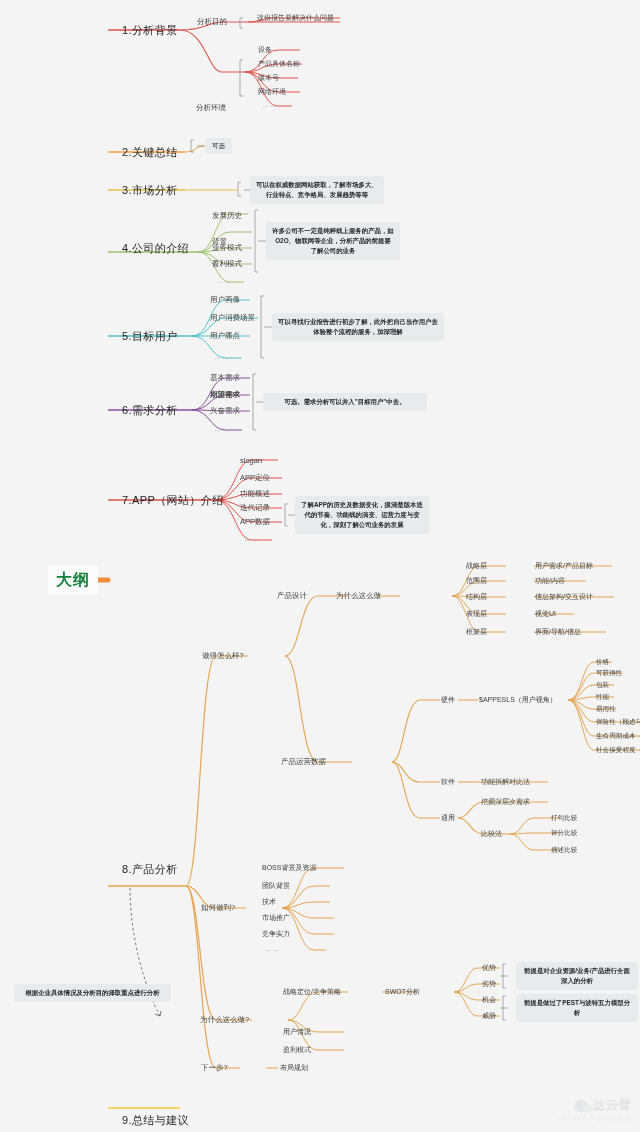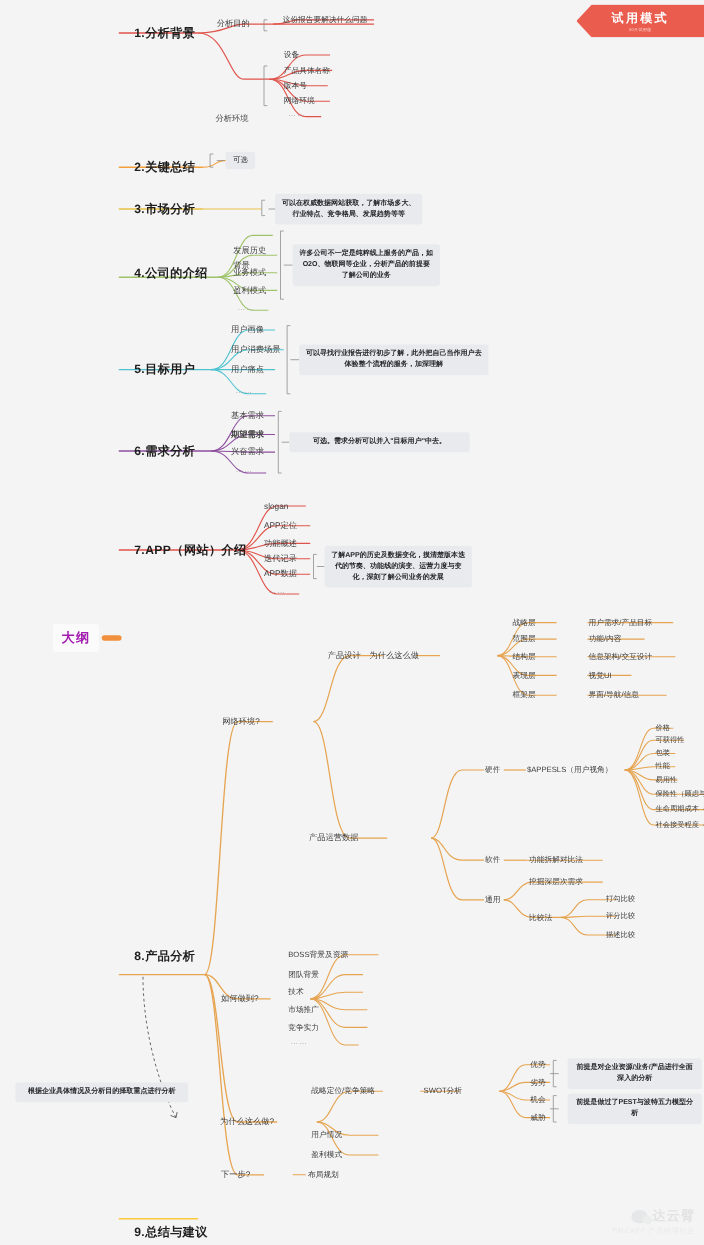--- a/index.html
+++ b/index.html
@@ -7,24 +7,24 @@
     width:640px;height:1132px;
     background:#f4f4f4;
     font-family:"Liberation Sans","DejaVu Sans",sans-serif;
     overflow:hidden;position:relative;
   }
   #stage{position:absolute;left:0;top:0;width:640px;height:1132px;}
   svg.wires{position:absolute;left:0;top:0;width:640px;height:1132px;pointer-events:none;}
 
   .node{position:absolute;white-space:nowrap;transform:translateY(-50%);}
   .t-root{
-    font-size:12px;font-weight:bold;color:#a21caf;letter-spacing:1px;
+    font-size:16px;font-weight:bold;color:#15803d;letter-spacing:1px;
     background:#fbfbfb;padding:4px 8px;border-radius:2px;
   }
-  .t-main{font-size:11px;font-weight:bold;color:#1d1d1d;letter-spacing:.4px;}
+  .t-main{font-size:11px;font-weight:normal;color:#1d1d1d;letter-spacing:.4px;}
   .t-l2{font-size:7.5px;color:#3d3d3d;}
   .t-l3{font-size:7px;color:#3d3d3d;}
   .t-l4{font-size:6.6px;color:#3d3d3d;}
   .t-dots{font-size:7px;color:#9a9a9a;letter-spacing:1px;}
 
   .note{
     position:absolute;transform:translateY(-50%);
     background:#e8eaed;color:#23262b;border-radius:3px;
     font-size:6.4px;line-height:1.55;font-weight:bold;
     padding:4px 6px;text-align:center;
@@ -227,21 +227,21 @@
   <div class="node t-dots" style="left:262px;top:104px;">……</div>
 
   <div class="node t-main" style="left:122px;top:152px;">2.关键总结</div>
   <div class="note sm" style="left:205px;top:146px;">可选</div>
 
   <div class="node t-main" style="left:122px;top:190px;">3.市场分析</div>
   <div class="note" style="left:250px;top:190px;width:122px;">可以在权威数据网站获取，了解市场多大、行业特点、竞争格局、发展趋势等等</div>
 
   <div class="node t-main" style="left:122px;top:248px;">4.公司的介绍</div>
   <div class="node t-l2" style="left:212px;top:214px;margin-top:28px;">背景</div>
-  <div class="node t-l2" style="left:212px;top:228px;">发展历史</div>
+  <div class="node t-l2" style="left:212px;top:216px;">发展历史</div>
   <div class="node t-l2" style="left:212px;top:248px;">业务模式</div>
   <div class="node t-l2" style="left:212px;top:264px;">盈利模式</div>
   <div class="node t-dots" style="left:216px;top:280px;">……</div>
   <div class="note" style="left:266px;top:241px;width:122px;">许多公司不一定是纯粹线上服务的产品，如O2O、物联网等企业，分析产品的前提要了解公司的业务</div>
 
   <div class="node t-main" style="left:122px;top:336px;">5.目标用户</div>
   <div class="node t-l2" style="left:210px;top:300px;">用户画像</div>
   <div class="node t-l2" style="left:210px;top:318px;">用户消费场景</div>
   <div class="node t-l2" style="left:210px;top:336px;">用户痛点</div>
   <div class="node t-dots" style="left:214px;top:356px;">……</div>
@@ -259,22 +259,22 @@
   <div class="node t-l2" style="left:240px;top:478px;">APP定位</div>
   <div class="node t-l2" style="left:240px;top:494px;">功能概述</div>
   <div class="node t-l2" style="left:240px;top:508px;">迭代记录</div>
   <div class="node t-l2" style="left:240px;top:522px;">APP数据</div>
   <div class="node t-dots" style="left:244px;top:538px;">……</div>
   <div class="note" style="left:295px;top:515px;width:122px;">了解APP的历史及数据变化，摸清楚版本迭代的节奏、功能线的演变、运营力度与变化，深刻了解公司业务的发展</div>
 
   <div class="node t-main" style="left:122px;top:869px;">8.产品分析</div>
   <div class="note" style="left:14px;top:993px;width:145px;">根据企业具体情况及分析目的择取重点进行分析</div>
 
-  <div class="node t-l2" style="left:202px;top:656px;">网络环境?</div>
-  <div class="node t-l2" style="left:277px;top:596px;margin-left:21px;">产品设计</div>
+  <div class="node t-l2" style="left:202px;top:656px;">做得怎么样?</div>
+  <div class="node t-l2" style="left:277px;top:596px;">产品设计</div>
   <div class="node t-l2" style="left:336px;top:596px;">为什么这么做</div>
 
   <div class="node t-l3" style="left:466px;top:566px;">战略层</div>
   <div class="node t-l3" style="left:535px;top:566px;">用户需求/产品目标</div>
   <div class="node t-l3" style="left:466px;top:581px;">范围层</div>
   <div class="node t-l3" style="left:535px;top:581px;">功能/内容</div>
   <div class="node t-l3" style="left:466px;top:597px;">结构层</div>
   <div class="node t-l3" style="left:535px;top:597px;">信息架构/交互设计</div>
   <div class="node t-l3" style="left:466px;top:614px;">表现层</div>
   <div class="node t-l3" style="left:535px;top:614px;">视觉UI</div>
@@ -320,24 +320,20 @@
   <div class="node t-l3" style="left:482px;top:1000px;">机会</div>
   <div class="node t-l3" style="left:482px;top:1016px;">威胁</div>
   <div class="note" style="left:516px;top:976px;width:110px;">前提是对企业资源/业务/产品进行全面深入的分析</div>
   <div class="note" style="left:516px;top:1008px;width:110px;">前提是做过了PEST与波特五力模型分析</div>
 
   <div class="node t-l2" style="left:201px;top:1068px;">下一步?</div>
   <div class="node t-l3" style="left:280px;top:1068px;">布局规划</div>
 
   <div class="node t-main" style="left:122px;top:1108px;margin-top:12px;">9.总结与建议</div>
 
-  <div id="badge">
-    <div class="b1">试用模式</div>
-    <div class="b2">30天试用版</div>
-  </div>
 
   <div id="wm">
     <div class="w1">
       <span class="wchat"></span>
       <span class="txt">达云臂</span>
     </div>
     <div class="w2">PMCAFF 产品经理社区</div>
   </div>
 
 </div>

